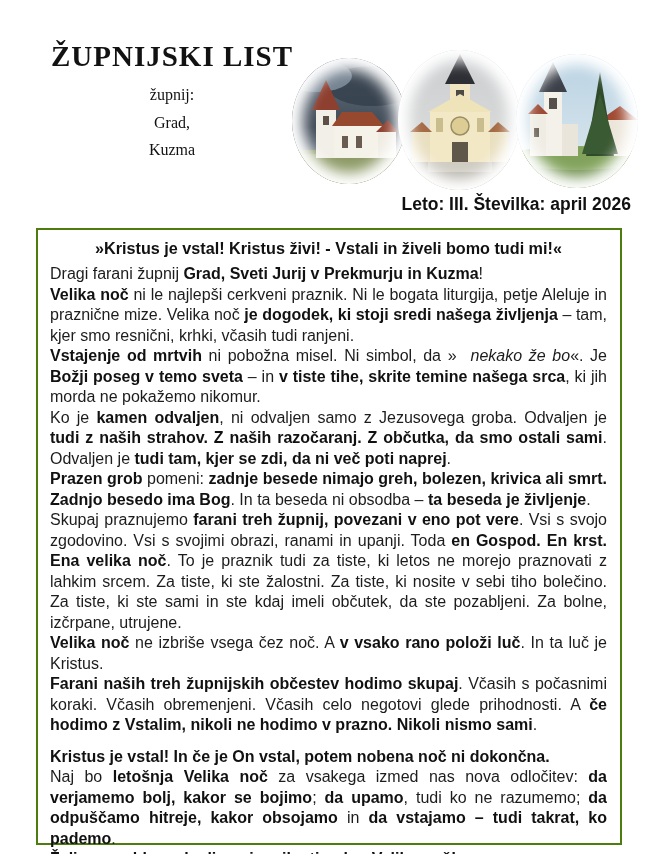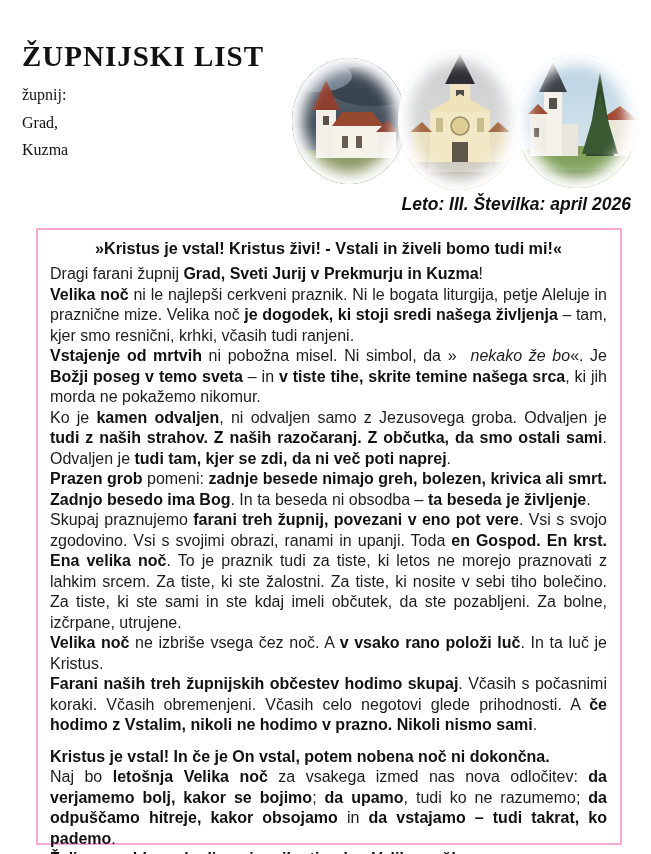--- a/index.html
+++ b/index.html
@@ -1,36 +1,36 @@
 <!DOCTYPE html>
 <html><head>
 <meta charset="utf-8">
 <style>
   html,body{margin:0;padding:0;background:#ffffff;}
   .page{position:relative;width:651px;height:854px;background:#fff;overflow:hidden;
         font-family:"Liberation Sans",sans-serif;color:#1c1c1c;}
   
-  .masthead{position:absolute;left:22px;top:40px;width:300px;text-align:left;
+  .masthead{position:absolute;left:22px;top:40px;width:300px;text-align:center;
             font-family:"Liberation Serif",serif;color:#121212;}
   .masthead .title{font-size:29px;letter-spacing:1px;line-height:32px;font-weight:600;}
   .masthead .sub{font-size:16px;line-height:27.5px;margin-top:9px;}
   
   .photos{position:absolute;left:292px;top:50px;width:346px;height:142px;}
   .photo{position:absolute;border-radius:50%;overflow:hidden;}
   .photo svg{display:block;width:100%;height:100%;}
   .photo .feather{content:'';position:absolute;inset:-2px;border-radius:50%;
                   box-shadow:inset 0 0 14px 13px #ffffff;pointer-events:none;}
   .p1{left:0;top:8px;width:114px;height:126px;}
   .p2{left:106px;top:0;width:122px;height:140px;}
   .p3{left:224px;top:4px;width:122px;height:134px;}
   
-  .issue{position:absolute;top:194px;right:20px;font-size:17.5px;font-weight:bold;color:#111;font-style:italic;}
+  .issue{position:absolute;top:194px;right:20px;font-size:17.5px;font-weight:bold;color:#111;}
   
   .box{position:absolute;left:36px;top:228px;width:586px;height:617px;box-sizing:border-box;
-       border:2px solid #f9a8d4;padding:7px 13px 4px 12px;background:#fff;}
+       border:2px solid #4d7c0f;padding:7px 13px 4px 12px;background:#fff;}
   .box h1{margin:0 0 5px 0;font-size:16.2px;line-height:22px;text-align:center;color:#111;}
   .para{margin:0;font-size:16px;line-height:20.5px;text-align:justify;color:#1c1c1c;}
   .para.gap{margin-top:11px;}
   .para.right{text-align:right;}
   .para b{color:#111;}
 </style>
 </head>
 <body>
 
 <div class="page">

